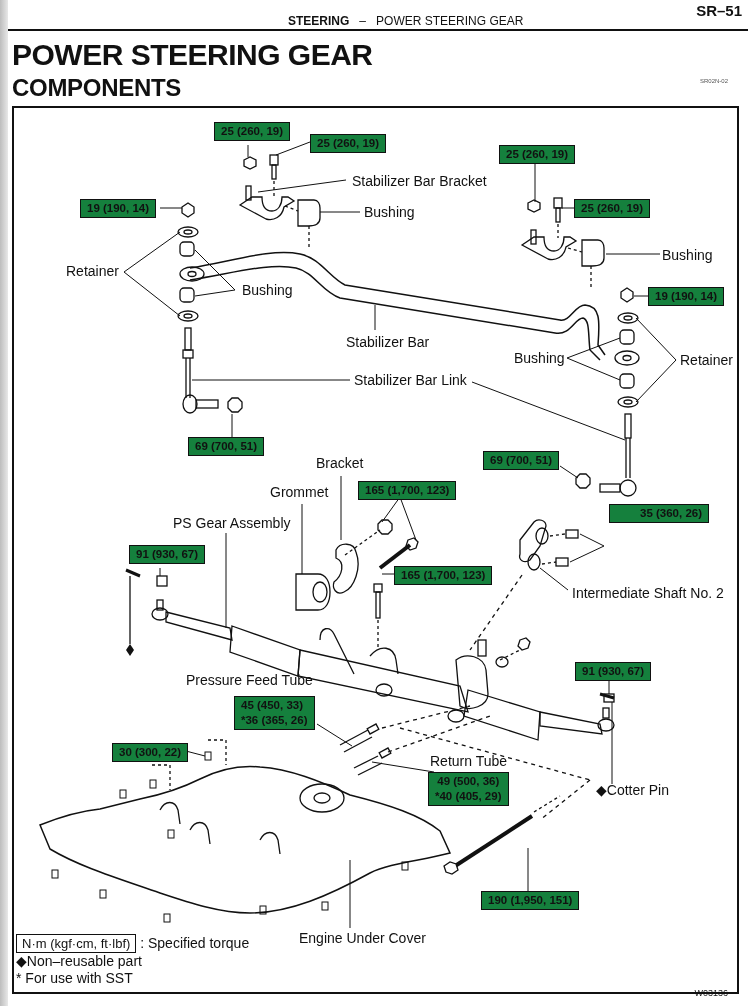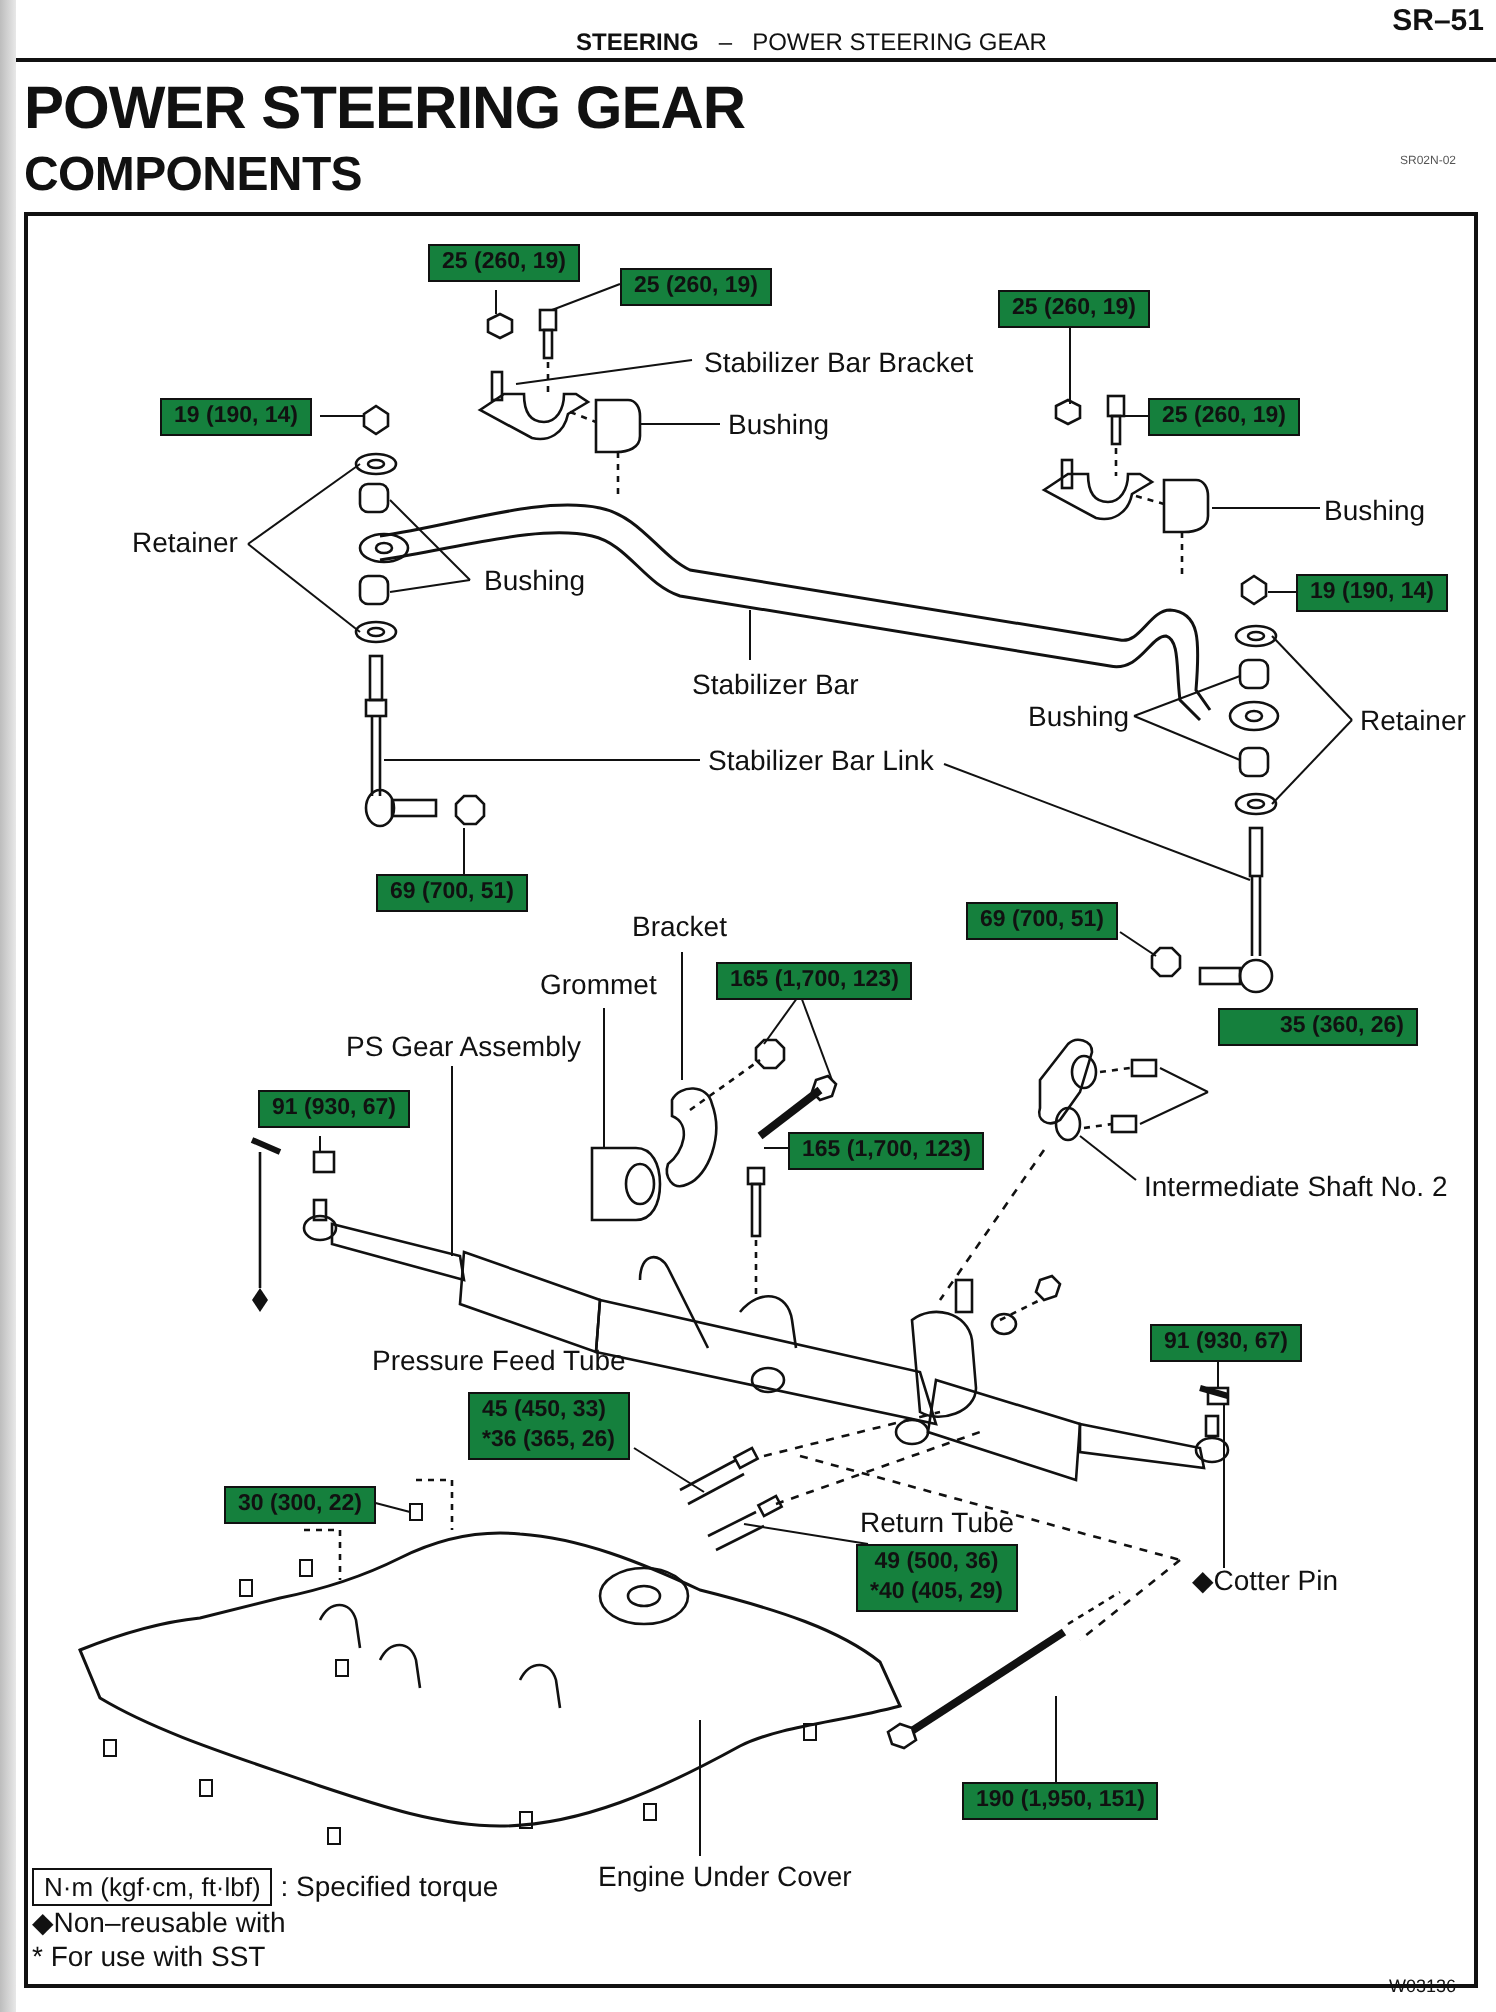--- a/index.html
+++ b/index.html
@@ -281,16 +281,16 @@
 <div class="lbl" style="left:186px;top:672px;">Pressure Feed Tube</div>
 <div class="lbl" style="left:430px;top:753px;">Return Tube</div>
 <div class="lbl" style="left:596px;top:782px;">◆Cotter Pin</div>
 <div class="lbl" style="left:299px;top:930px;">Engine Under Cover</div>
 
 <div class="legend">
   <div>
     <span class="box">N·m (kgf·cm, ft·lbf)</span>
     <span>: Specified torque</span>
   </div>
-  <div>◆Non–reusable with</div>
+  <div>◆Non–reusable part</div>
   <div>* For use with SST</div>
 </div>
 <div class="figid">W03136</div>
 
 </body></html>

